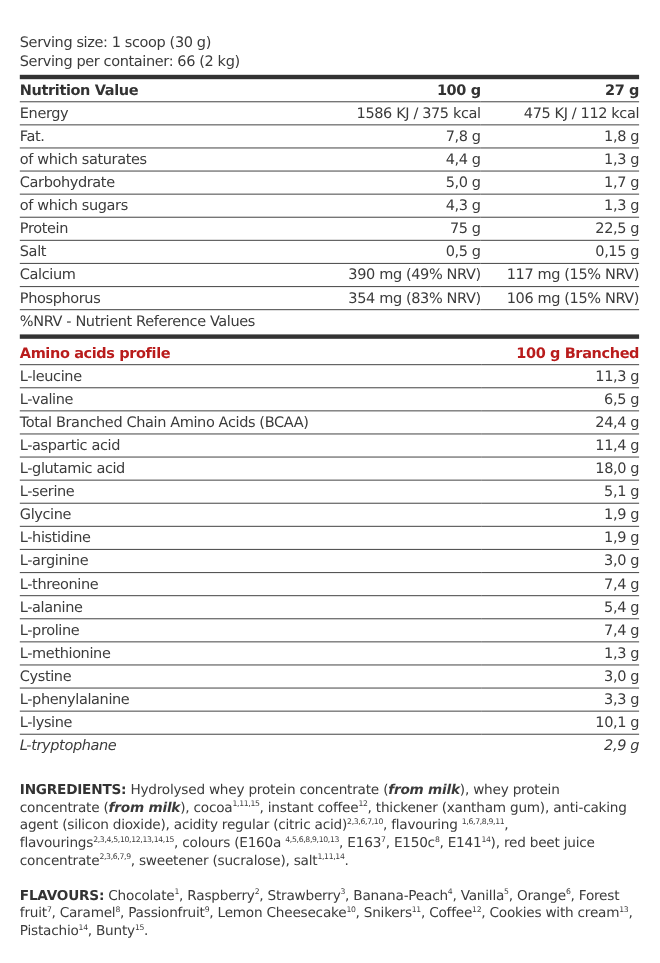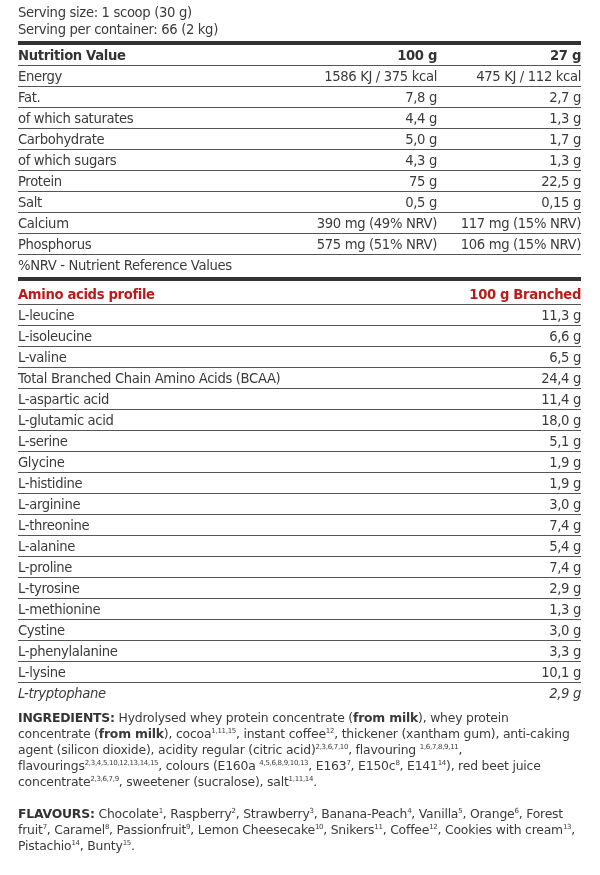--- a/index.html
+++ b/index.html
@@ -11,21 +11,21 @@
       width: 600px;
       height: 875px;
       position: relative;
       font-family: "DejaVu Sans", sans-serif;
       color: #3b3b3b;
       overflow: hidden;
     }
     .wrap {
       position: absolute;
       left: 18px;
-      top: 4px;
+      top: 31px;
       width: 563px;
     }
     .serving {
       font-size: 13.2px;
       line-height: 17px;
       letter-spacing: -0.35px;
       color: #3b3b3b;
     }
     .thick-rule {
       height: 4px;
@@ -101,20 +101,21 @@
       color: #333333;
     }
     .section sup {
       font-size: 7px;
       line-height: 0;
       vertical-align: 5px;
       letter-spacing: -0.3px;
     }
     .section .bi {
       font-weight: bold;
+      font-style: italic;
     }
     .ingredients { top: 710px; }
     .flavours { top: 806px; }
   </style>
 </head>
 <body>
 
 <div class="wrap">
   <div class="serving">Serving size: 1 scoop (30 g)</div>
   <div class="serving">Serving per container: 66 (2 kg)</div>
@@ -135,21 +136,21 @@
     </thead>
     <tbody id="nutrition-body">
         <tr>
           <td class="c-name">Energy</td>
           <td class="c-v100">1586 KJ / 375 kcal</td>
           <td class="c-vserv">475 KJ / 112 kcal</td>
         </tr>
         <tr>
           <td class="c-name">Fat.</td>
           <td class="c-v100">7,8 g</td>
-          <td class="c-vserv">2,7 g</td>
+          <td class="c-vserv">1,8 g</td>
         </tr>
         <tr>
           <td class="c-name">of which saturates</td>
           <td class="c-v100">4,4 g</td>
           <td class="c-vserv">1,3 g</td>
         </tr>
         <tr>
           <td class="c-name">Carbohydrate</td>
           <td class="c-v100">5,0 g</td>
           <td class="c-vserv">1,7 g</td>
@@ -169,21 +170,21 @@
           <td class="c-v100">0,5 g</td>
           <td class="c-vserv">0,15 g</td>
         </tr>
         <tr>
           <td class="c-name">Calcium</td>
           <td class="c-v100">390 mg (49% NRV)</td>
           <td class="c-vserv">117 mg (15% NRV)</td>
         </tr>
         <tr>
           <td class="c-name">Phosphorus</td>
-          <td class="c-v100">575 mg (51% NRV)</td>
+          <td class="c-v100">354 mg (83% NRV)</td>
           <td class="c-vserv">106 mg (15% NRV)</td>
         </tr>
       </tbody>
     <tfoot>
       <tr class="noborder">
         <td colspan="3" class="c-name">%NRV - Nutrient Reference Values</td>
       </tr>
     </tfoot>
   </table>
 
@@ -199,24 +200,20 @@
         <th class="c-name">Amino acids profile</th>
         <th class="c-val">100 g Branched</th>
       </tr>
     </thead>
     <tbody id="amino-body">
         <tr>
           <td class="c-name">L-leucine</td>
           <td class="c-val">11,3 g</td>
         </tr>
         <tr>
-          <td class="c-name">L-isoleucine</td>
-          <td class="c-val">6,6 g</td>
-        </tr>
-        <tr>
           <td class="c-name">L-valine</td>
           <td class="c-val">6,5 g</td>
         </tr>
         <tr>
           <td class="c-name">Total Branched Chain Amino Acids (BCAA)</td>
           <td class="c-val">24,4 g</td>
         </tr>
         <tr>
           <td class="c-name">L-aspartic acid</td>
           <td class="c-val">11,4 g</td>
@@ -245,24 +242,20 @@
           <td class="c-name">L-threonine</td>
           <td class="c-val">7,4 g</td>
         </tr>
         <tr>
           <td class="c-name">L-alanine</td>
           <td class="c-val">5,4 g</td>
         </tr>
         <tr>
           <td class="c-name">L-proline</td>
           <td class="c-val">7,4 g</td>
-        </tr>
-        <tr>
-          <td class="c-name">L-tyrosine</td>
-          <td class="c-val">2,9 g</td>
         </tr>
         <tr>
           <td class="c-name">L-methionine</td>
           <td class="c-val">1,3 g</td>
         </tr>
         <tr>
           <td class="c-name">Cystine</td>
           <td class="c-val">3,0 g</td>
         </tr>
         <tr>

